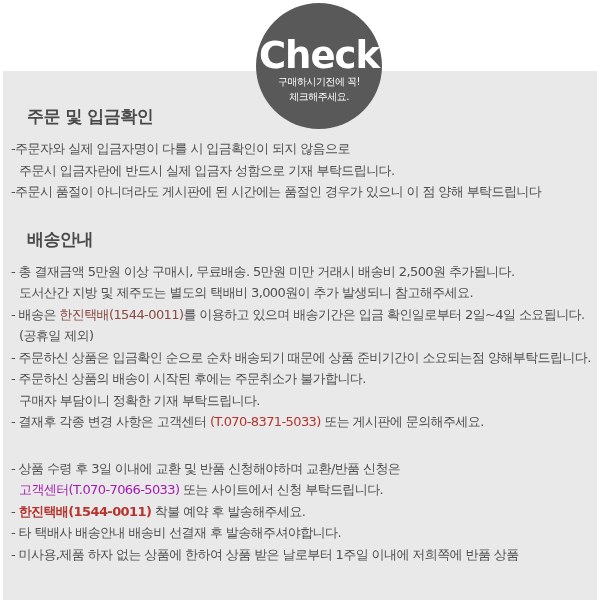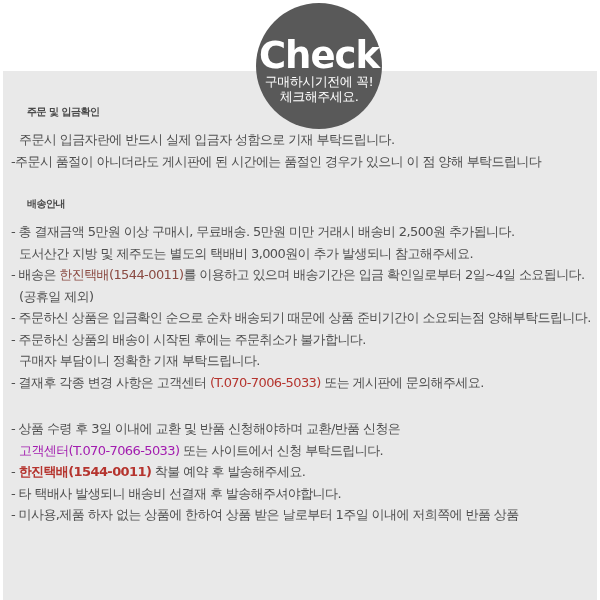--- a/index.html
+++ b/index.html
@@ -46,21 +46,21 @@
     text-align: center;
     margin-left: 16px;
   }
   .badge-title {
     font-size: 37px;
     font-weight: 700;
     line-height: 37px;
     letter-spacing: -1px;
   }
   .badge-sub {
-    font-size: 13px;
+    font-size: 10px;
     line-height: 14px;
     margin-top: 1px;
     letter-spacing: -0.5px;
   }
   .badge-sub:first-of-type { margin-top: 5px; }
   
   .content {
     position: absolute;
     left: 3px;
     right: 3px;
@@ -68,21 +68,21 @@
     bottom: 0;
     overflow: hidden;
     box-sizing: border-box;
     padding: 34px 6px 0 6px;
     color: #4f4f4f;
   }
   .section + .section {
     margin-top: 25px;
   }
   .heading {
-    font-size: 10px;
+    font-size: 17px;
     font-weight: 700;
     color: #4a4a4a;
     padding-left: 18px;
     margin-bottom: 10px;
     letter-spacing: -0.5px;
   }
   .line {
     font-size: 13px;
     line-height: 21.5px;
     letter-spacing: -0.6px;
@@ -101,35 +101,36 @@
 
   <div class="badge">
     <div class="badge-title">Check</div>
     <div class="badge-sub">구매하시기전에 꼭!</div>
     <div class="badge-sub">체크해주세요.</div>
   </div>
 
   <div class="content" id="sections">
       <div class="section">
         <div class="heading">주문 및 입금확인</div>
+        <div class="line"><span>-주문자와 실제 입금자명이 다를 시 입금확인이 되지 않음으로</span></div>
         <div class="line indent"><span>주문시 입금자란에 반드시 실제 입금자 성함으로 기재 부탁드립니다.</span></div>
         <div class="line"><span>-주문시 품절이 아니더라도 게시판에 된 시간에는 품절인 경우가 있으니 이 점 양해 부탁드립니다</span></div>
       </div>
       <div class="section">
         <div class="heading">배송안내</div>
         <div class="line"><span>- 총 결재금액 5만원 이상 구매시, 무료배송. 5만원 미만 거래시 배송비 2,500원 추가됩니다.</span></div>
         <div class="line indent"><span>도서산간 지방 및 제주도는 별도의 택배비 3,000원이 추가 발생되니 참고해주세요.</span></div>
         <div class="line"><span>- 배송은 </span><span style="color: rgb(138, 74, 66);">한진택배(1544-0011)</span><span>를 이용하고 있으며 배송기간은 입금 확인일로부터 2일~4일 소요됩니다.</span></div>
         <div class="line indent"><span>(공휴일 제외)</span></div>
         <div class="line"><span>- 주문하신 상품은 입금확인 순으로 순차 배송되기 때문에 상품 준비기간이 소요되는점 양해부탁드립니다.</span></div>
         <div class="line"><span>- 주문하신 상품의 배송이 시작된 후에는 주문취소가 불가합니다.</span></div>
         <div class="line indent"><span>구매자 부담이니 정확한 기재 부탁드립니다.</span></div>
-        <div class="line"><span>- 결재후 각종 변경 사항은 고객센터 </span><span style="color: rgb(181, 52, 46);">(T.070-7006-5033)</span><span> 또는 게시판에 문의해주세요.</span></div>
+        <div class="line"><span>- 결재후 각종 변경 사항은 고객센터 </span><span style="color: rgb(181, 52, 46);">(T.070-8371-5033)</span><span> 또는 게시판에 문의해주세요.</span></div>
       </div>
       <div class="section">
         <div class="line"><span>- 상품 수령 후 3일 이내에 교환 및 반품 신청해야하며 교환/반품 신청은</span></div>
         <div class="line indent"><span style="color: #a21caf;">고객센터(T.070-7066-5033)</span><span> 또는 사이트에서 신청 부탁드립니다.</span></div>
         <div class="line"><span>- </span><span style="color: rgb(181, 52, 46); font-weight: 700;">한진택배(1544-0011)</span><span> 착불 예약 후 발송해주세요.</span></div>
-        <div class="line"><span>- 타 택배사 발생되니 배송비 선결재 후 발송해주셔야합니다.</span></div>
+        <div class="line"><span>- 타 택배사 배송안내 배송비 선결재 후 발송해주셔야합니다.</span></div>
         <div class="line"><span>- 미사용,제품 하자 없는 상품에 한하여 상품 받은 날로부터 1주일 이내에 저희쪽에 반품 상품</span></div>
       </div>
     </div>
 </div>
 
 </body></html>

